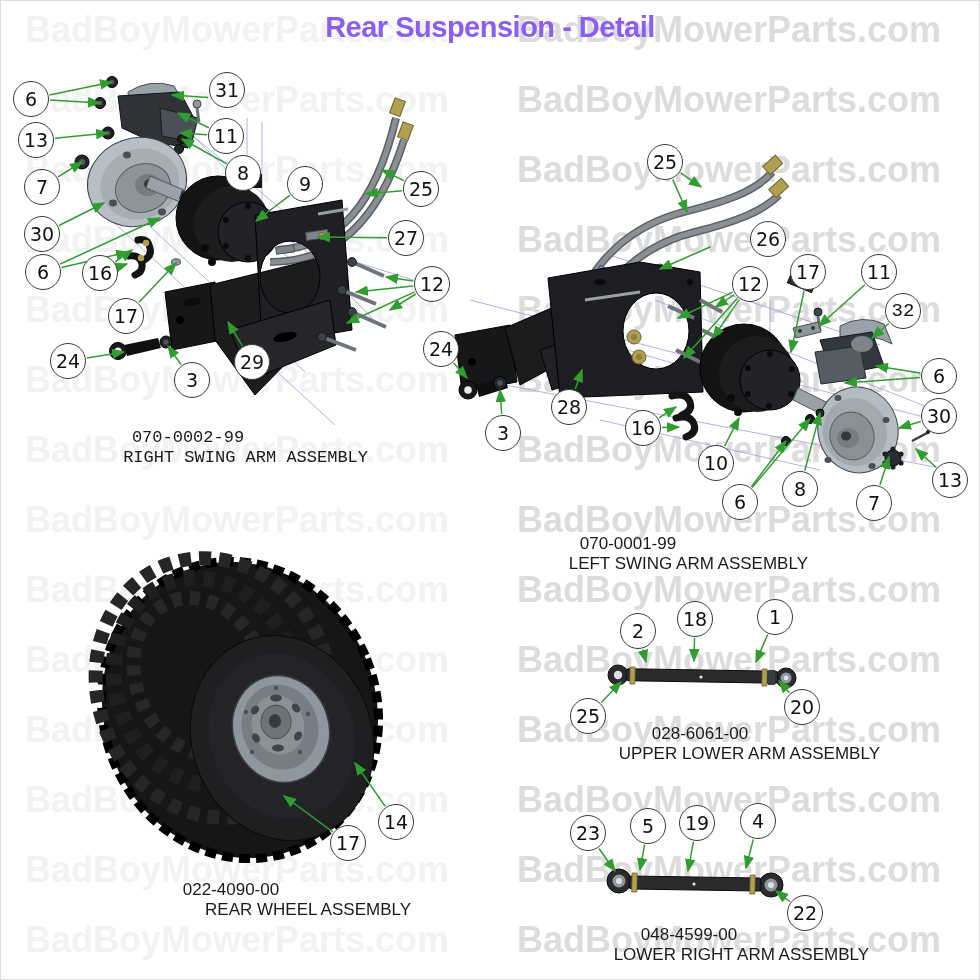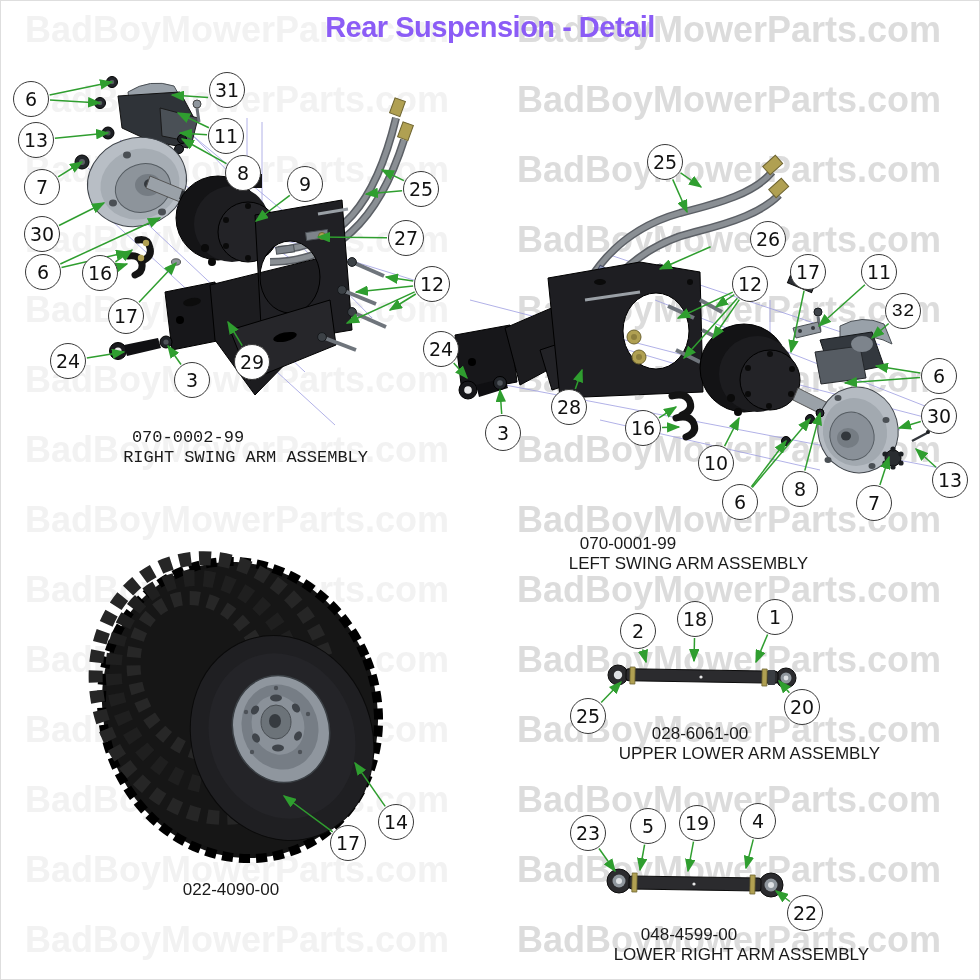--- a/index.html
+++ b/index.html
@@ -403,20 +403,21 @@
       <div class="asm-label" style="left: 8px; top: 428px; font-family: Liberation Mono, monospace;">
         <div class="part-number">070-0002-99</div>
         <div class="assembly-name">RIGHT SWING ARM ASSEMBLY</div>
       </div>
       <div class="asm-label" style="left: 448px; top: 534px;">
         <div class="part-number">070-0001-99</div>
         <div class="assembly-name">LEFT SWING ARM ASSEMBLY</div>
       </div>
       <div class="asm-label" style="left: 51px; top: 880px;">
         <div class="part-number">022-4090-00</div>
+        <div class="assembly-name">REAR WHEEL  ASSEMBLY</div>
       </div>
       <div class="asm-label" style="left: 520px; top: 724px;">
         <div class="part-number">028-6061-00</div>
         <div class="assembly-name">UPPER LOWER ARM ASSEMBLY</div>
       </div>
       <div class="asm-label" style="left: 509px; top: 925px;">
         <div class="part-number">048-4599-00</div>
         <div class="assembly-name">LOWER RIGHT ARM ASSEMBLY</div>
       </div>
     </div>

